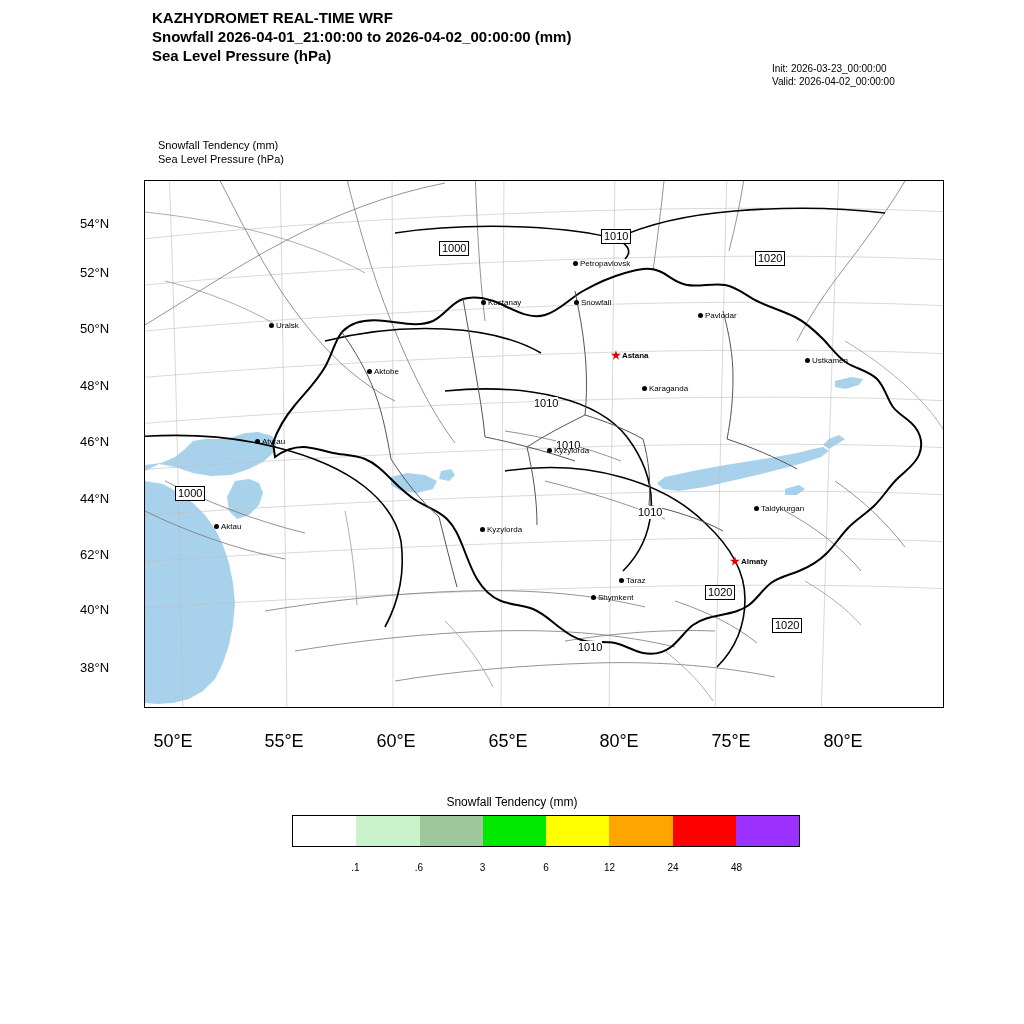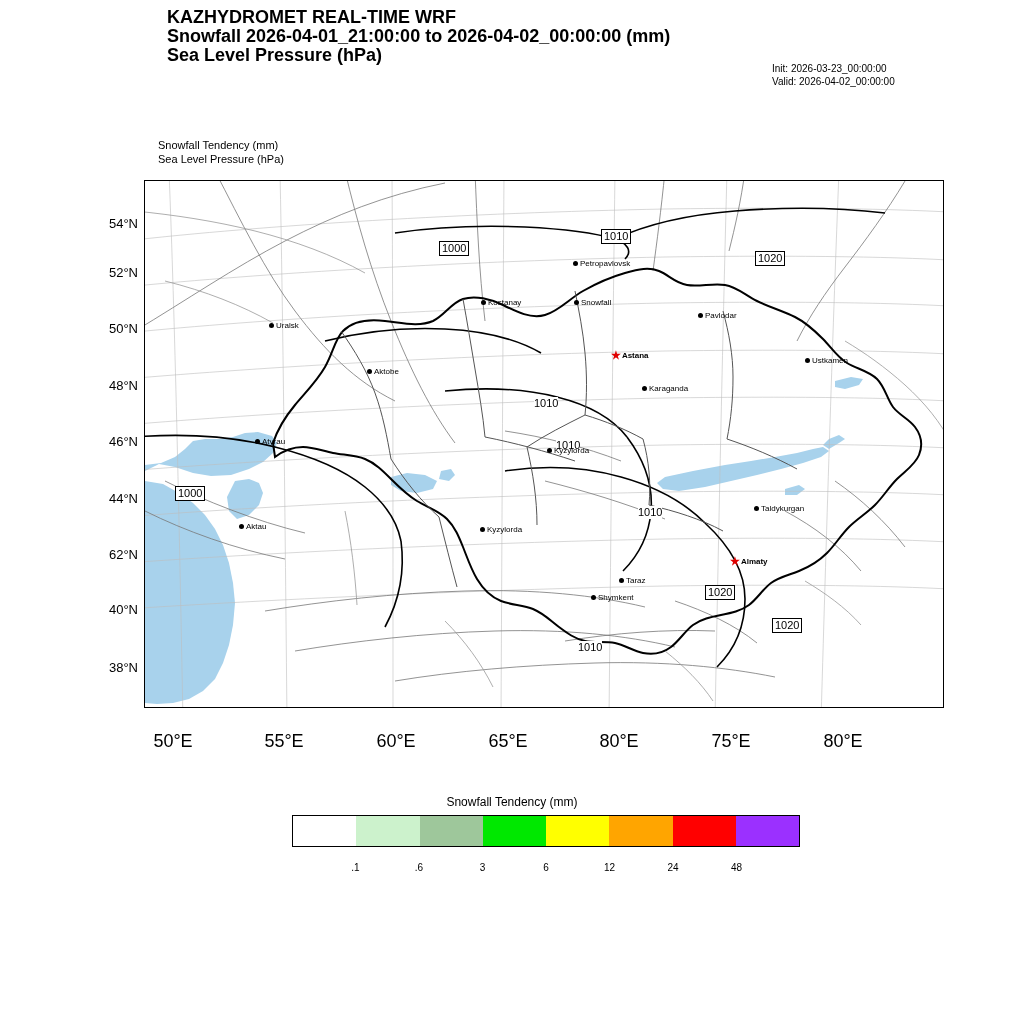--- a/index.html
+++ b/index.html
@@ -1,33 +1,33 @@
 <!DOCTYPE html>
 <html><head>
 <meta charset="utf-8">
 <style>
   html,body{margin:0;padding:0;background:#ffffff;}
   body{width:1024px;height:1024px;position:relative;font-family:"Liberation Sans",sans-serif;color:#000;overflow:hidden;}
   .abs{position:absolute;}
 
   
   #title-block{left:152px;top:8px;width:700px;}
-  #title-block .line{font-size:18px;font-weight:bold;line-height:19px;white-space:nowrap;margin-left:15px;}
+  #title-block .line{font-size:15px;font-weight:bold;line-height:19px;white-space:nowrap;}
 
   #init-block{left:772px;top:62px;font-size:10px;line-height:13px;white-space:nowrap;}
 
   
   #field-legend{left:158px;top:138px;font-size:11px;line-height:14px;white-space:nowrap;}
 
   
   #map-frame{left:144px;top:180px;width:800px;height:528px;border:1px solid #000;box-sizing:border-box;overflow:hidden;background:#fff;}
   #map-svg{position:absolute;left:0;top:0;}
 
   
-  .lat-label{font-size:13px;text-align:right;width:58px;}
+  .lat-label{font-size:13px;text-align:left;width:58px;}
   .lon-label{font-size:18px;text-align:center;width:60px;}
 
   
   .clabel{position:absolute;font-size:11px;background:#fff;border:1px solid #000;padding:0 2px;line-height:13px;}
   .clabel.nb{border:none;padding:0;}
 
   
   .city{position:absolute;font-size:8px;white-space:nowrap;}
   .city .dot{display:inline-block;width:5px;height:5px;background:#000;border-radius:50%;vertical-align:middle;margin-right:2px;}
   .capital{position:absolute;font-size:8px;font-weight:bold;white-space:nowrap;color:#000;}
@@ -203,21 +203,21 @@
   <div class="city" style="left:428px;top:78px"><span class="dot"></span><span>Petropavlovsk</span></div>
   <div class="city" style="left:336px;top:117px"><span class="dot"></span><span>Kostanay</span></div>
   <div class="city" style="left:429px;top:117px"><span class="dot"></span><span>Snowfall</span></div>
   <div class="city" style="left:553px;top:130px"><span class="dot"></span><span>Pavlodar</span></div>
   <div class="city" style="left:124px;top:140px"><span class="dot"></span><span>Uralsk</span></div>
   <div class="city" style="left:222px;top:186px"><span class="dot"></span><span>Aktobe</span></div>
   <div class="city" style="left:660px;top:175px"><span class="dot"></span><span>Ustkamen</span></div>
   <div class="city" style="left:497px;top:203px"><span class="dot"></span><span>Karaganda</span></div>
   <div class="city" style="left:110px;top:256px"><span class="dot"></span><span>Atyrau</span></div>
   <div class="city" style="left:402px;top:265px"><span class="dot"></span><span>Kyzylorda</span></div>
-  <div class="city" style="left:94px;top:341px"><span class="dot"></span><span>Aktau</span></div>
+  <div class="city" style="left:69px;top:341px"><span class="dot"></span><span>Aktau</span></div>
   <div class="city" style="left:335px;top:344px"><span class="dot"></span><span>Kyzylorda</span></div>
   <div class="city" style="left:609px;top:323px"><span class="dot"></span><span>Taldykurgan</span></div>
   <div class="city" style="left:474px;top:395px"><span class="dot"></span><span>Taraz</span></div>
   <div class="city" style="left:446px;top:412px"><span class="dot"></span><span>Shymkent</span></div>
 
   <div class="capital" style="left:466px;top:168px"><span class="star">★</span><span>Astana</span></div>
   <div class="capital" style="left:585px;top:374px"><span class="star">★</span><span>Almaty</span></div>
 </div>
 
 <div class="abs lat-label" style="left:80px;top:216px">54°N</div>

